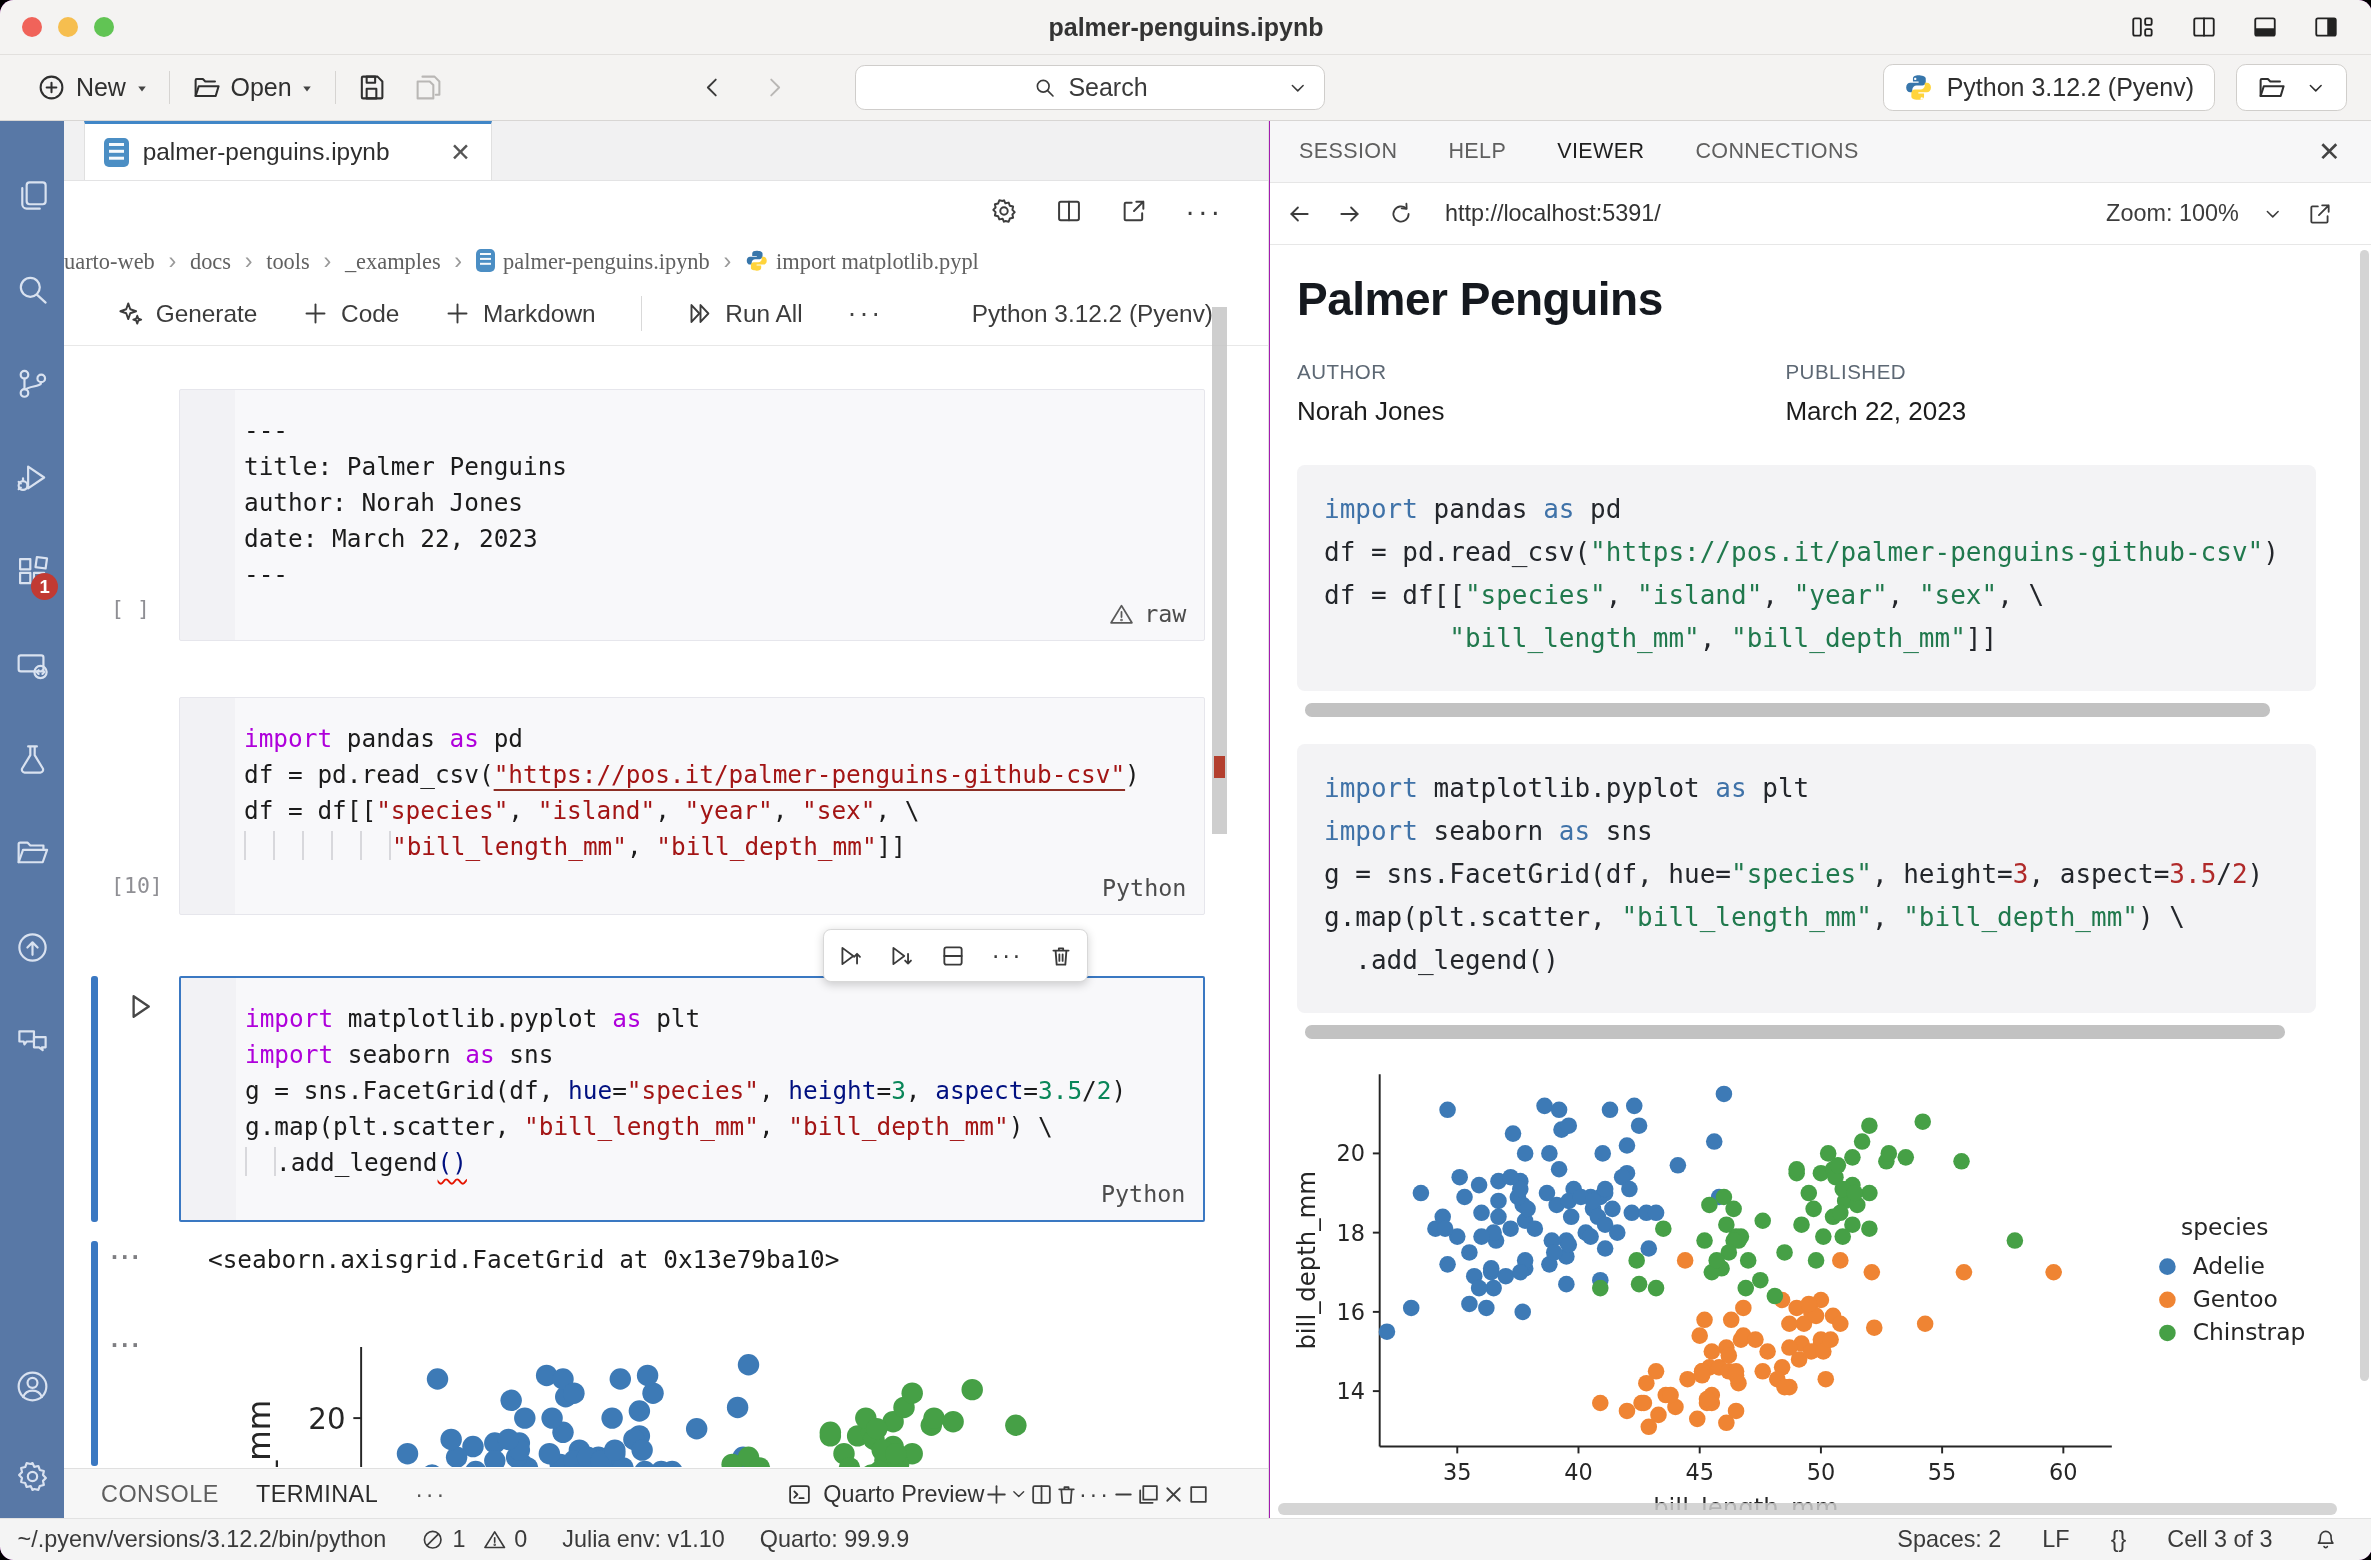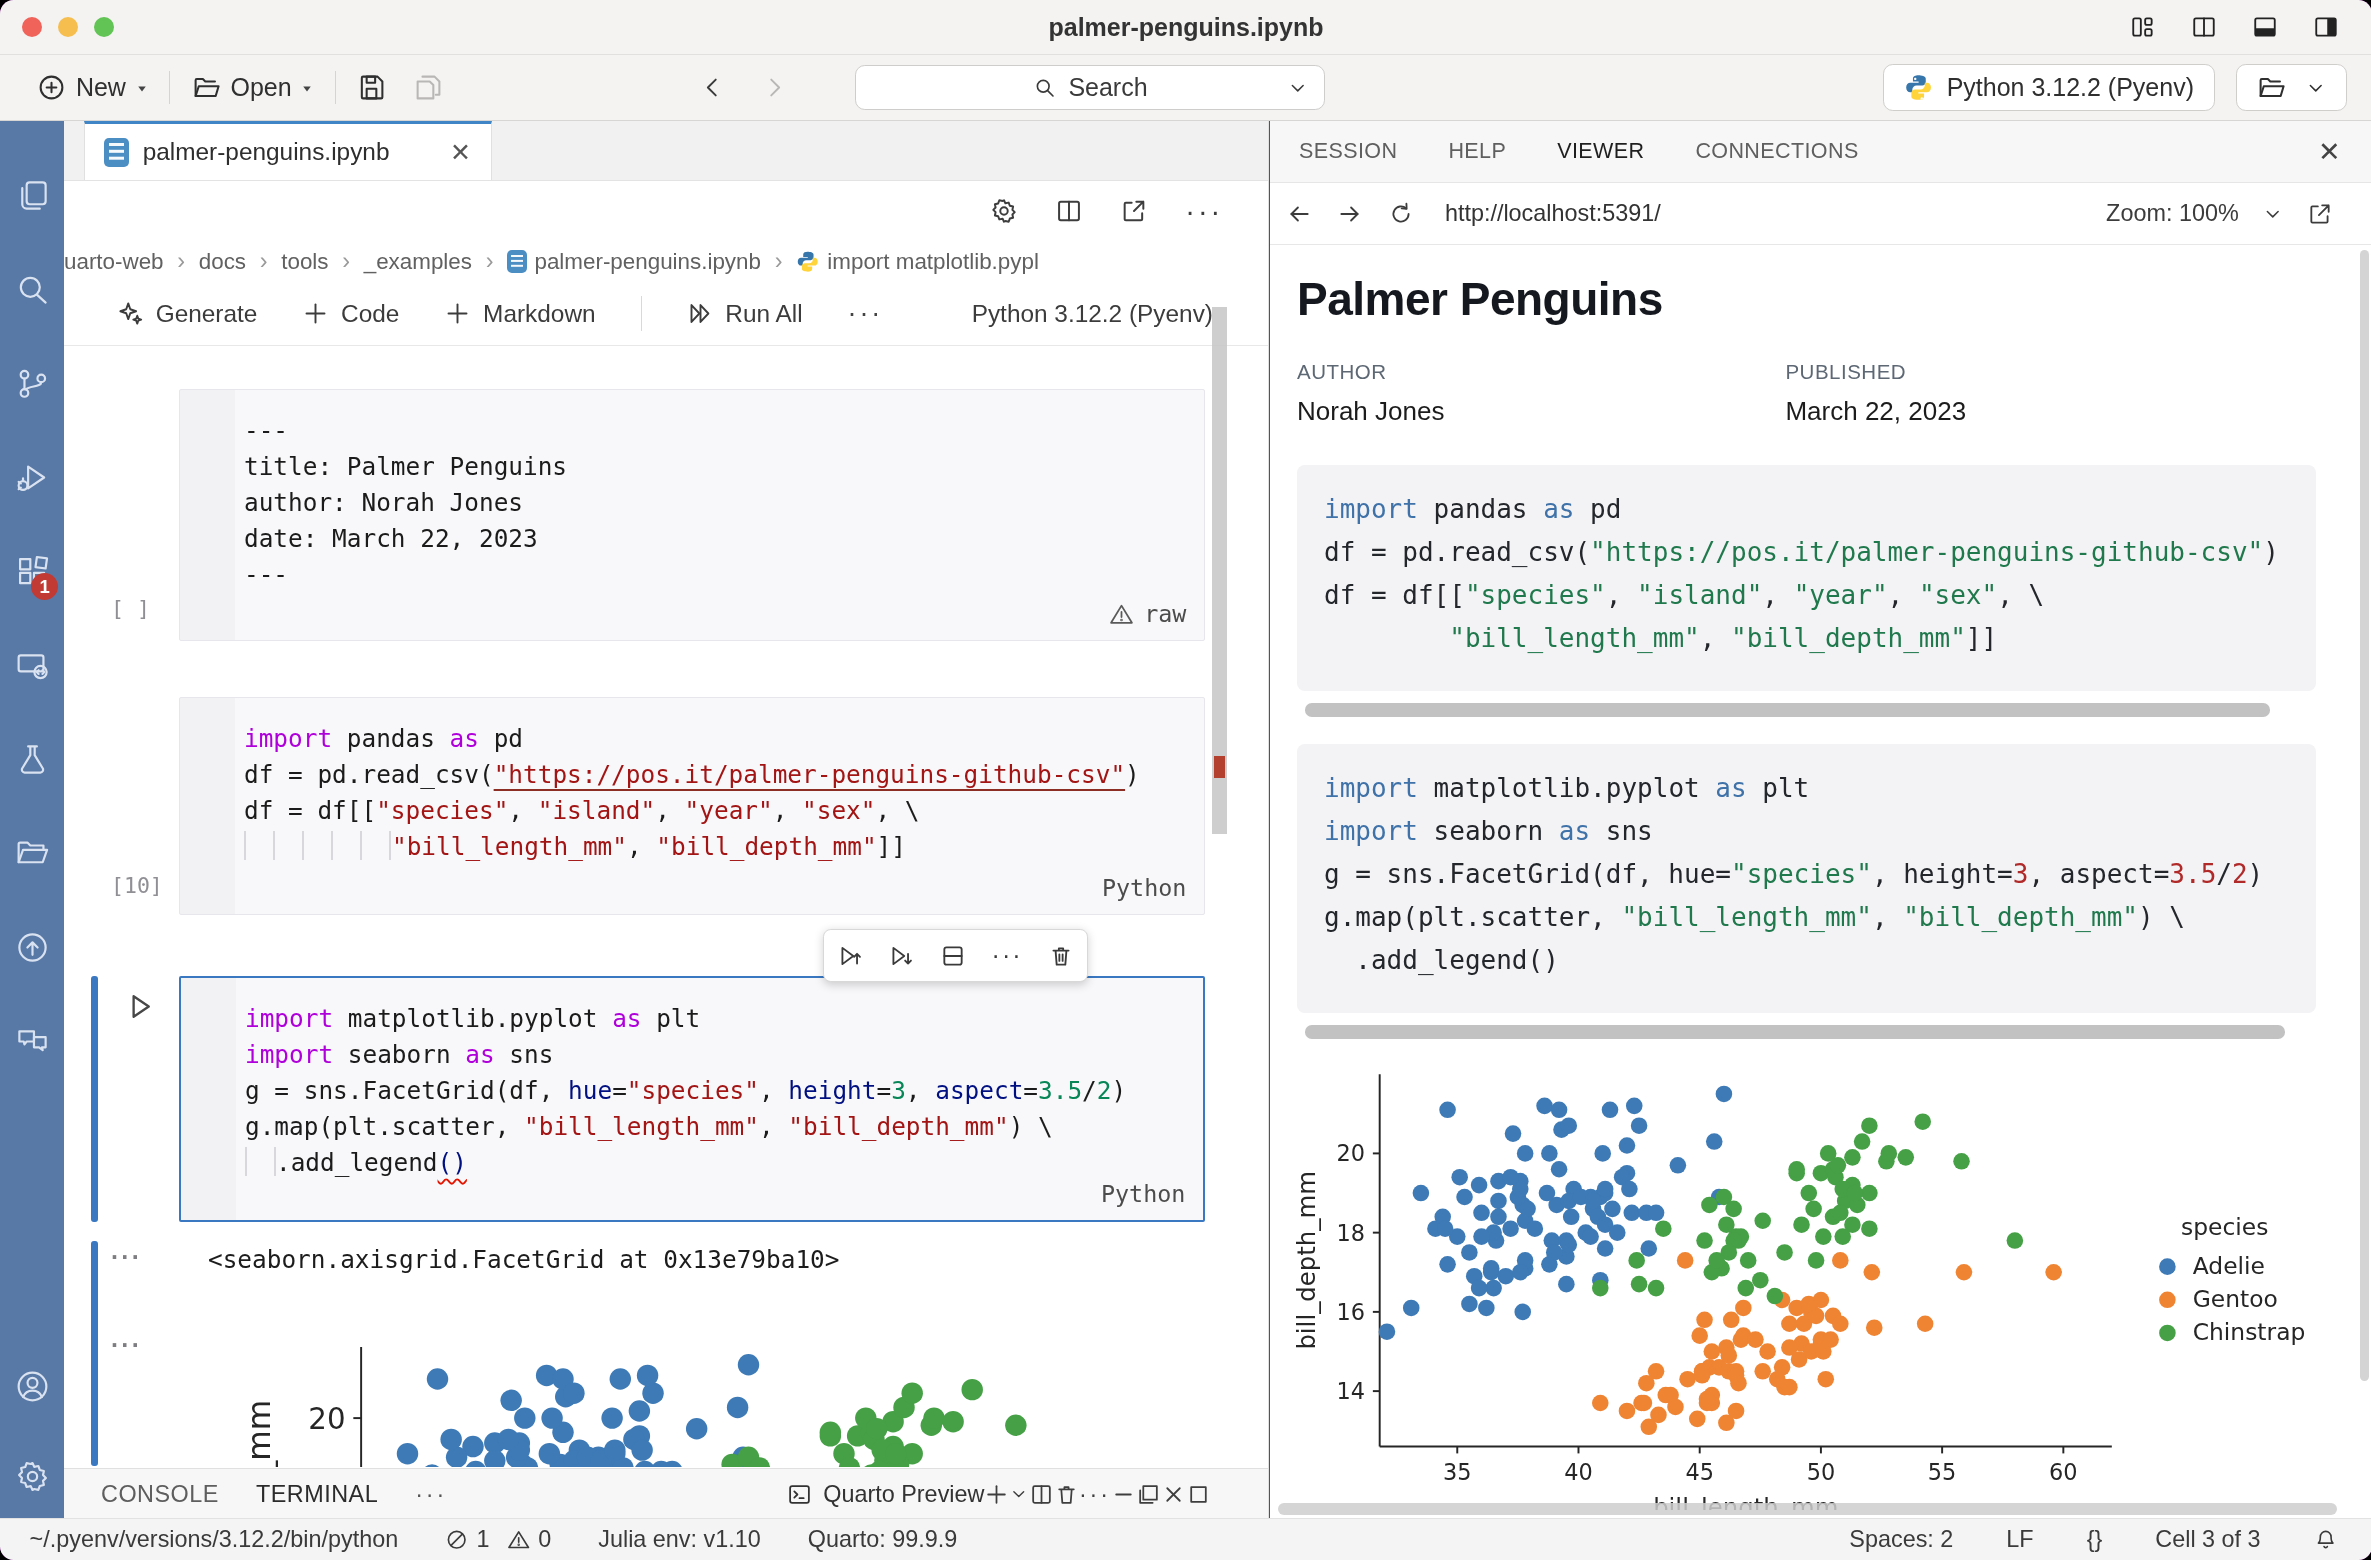--- a/index.html
+++ b/index.html
@@ -44,21 +44,21 @@
   .editor{position:absolute;left:64px;top:121px;width:1205px;height:1347px;background:#fff;border-right:1px solid #e0e0e0;}
   .tabbar{height:60px;background:#f1f1f2;border-bottom:1px solid #e3e3e4;display:flex;padding-left:19.5px;}
   .tab{width:408px;background:#fff;border-top:3.9px solid #4086c7;border-right:1px solid #e0e0e0;border-left:1px solid #e0e0e0;display:flex;align-items:center;gap:13.7px;padding:0 19.5px;font-size:24.4px;color:#2e2e2e;}
   .tab .close{margin-left:auto;color:#555;font-size:25px;}
   .nbicon{width:25px;height:29px;border-radius:4.9px;background:#4b8ec4;position:relative;flex:none;}
   .nbicon:before{content:"";position:absolute;left:4.9px;top:5.9px;width:15.6px;height:2.9px;background:#fff;box-shadow:0 6.8px 0 #fff,0 13.7px 0 #fff;opacity:.95;}
   .edactions{height:60px;display:flex;justify-content:flex-end;align-items:center;gap:37px;padding-right:45px;color:#3d3d3d;}
   .edactions svg{width:28px;height:28px;}
   .breadcrumbs{height:41px;display:flex;align-items:center;gap:11.7px;font-size:22.4px;color:#616161;padding-left:0px;overflow:hidden;white-space:nowrap;}
   .bc-sep{color:#9a9a9a;font-size:23.4px;padding:0 2px;}
-  .bc-item{display:flex;align-items:center;gap:7.8px;}
+  .bc-item{display:flex;gap:7.8px;font-family:Liberation Serif, serif;}
   .bc-item .nbicon{width:19.5px;height:23.4px;}
   .bc-item .nbicon:before{left:3.9px;top:4.9px;width:11.7px;height:2px;box-shadow:0 4.9px 0 #fff,0 9.8px 0 #fff;}
   .bc-item svg{width:23.4px;height:23.4px;}
   .nbtoolbar{height:64px;border-bottom:1px solid #e8e8e8;display:flex;align-items:center;gap:45px;padding-left:53px;font-size:24.4px;color:#3c3c3c;}
   .nbt{display:flex;align-items:center;gap:11.7px;}
   .nbt svg{width:27px;height:27px;}
   .nbt-sep{width:1px;height:35px;background:#d9d9d9;}
   .nbt-right{margin-left:auto;display:flex;align-items:center;gap:11.7px;padding-right:55px;}
 
   .cells{position:relative;height:1121px;overflow:hidden;background:#fff;}
@@ -94,21 +94,21 @@
   .bp-tab.active{color:#2b2b2b;box-shadow:0 23.4px 0 -20.5px #4086c7;}
   .bp-dots{margin-left:37px;color:#555;}
   .bp-right{margin-left:auto;display:flex;align-items:center;padding-right:57px;color:#3e3e3e;}
   .bp-right svg{width:25px;height:25px;}
   .bp-label{display:flex;align-items:center;gap:11.7px;color:#333;}
 
   
   .statusbar{position:absolute;left:0;top:1518px;width:2372px;height:42px;background:#f4f4f4;border-top:1px solid #e2e2e2;display:flex;align-items:center;font-size:23.4px;color:#3a3a3a;}
   .sb-left{display:flex;align-items:center;gap:35px;padding-left:17.6px;}
   .sb-right{margin-left:auto;display:flex;align-items:center;gap:41px;padding-right:35px;}
-  .sb-item{display:flex;align-items:center;gap:7.8px;margin-left:12px;}
+  .sb-item{display:flex;align-items:center;gap:7.8px;}
   .sb-item svg{width:23.4px;height:23.4px;}
 
   
   .rpanel{position:absolute;left:1270px;top:121px;width:1102px;height:1398px;background:#fff;}
   .rtabs{height:62px;background:#f7f7f8;border-bottom:1px solid #e6e6e6;display:flex;align-items:center;gap:51px;padding-left:29px;font-size:21.5px;letter-spacing:0.4px;color:#5f5f5f;}
   .rtab.active{color:#1f1f1f;box-shadow:0 29px 0 -25px #4086c7;}
   .rtabs .close{margin-left:auto;padding-right:31px;color:#444;font-size:27px;}
   .rnav{height:62px;border-bottom:1px solid #e7e7e7;display:flex;align-items:center;gap:25px;padding-left:16px;font-size:23.4px;color:#3c3c3c;}
   .rnav svg{width:26px;height:26px;}
   .rnav .url{margin-left:5.9px;color:#333;}

